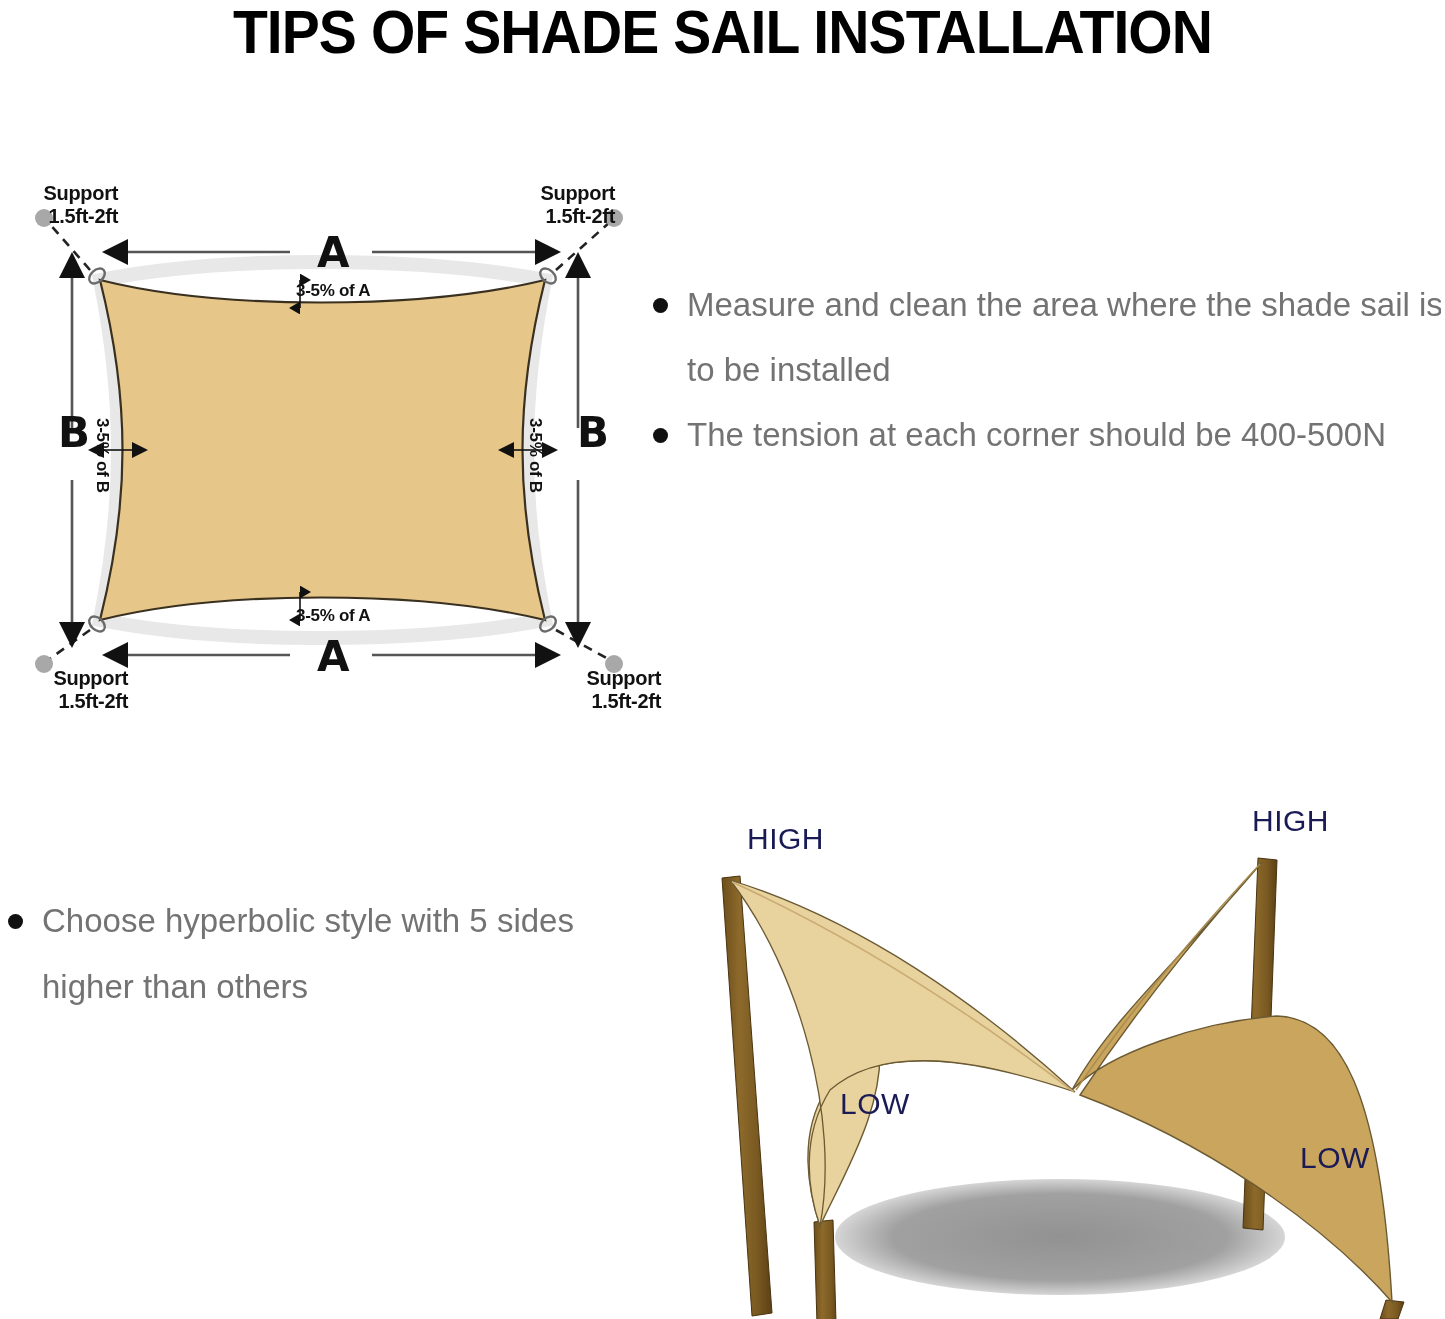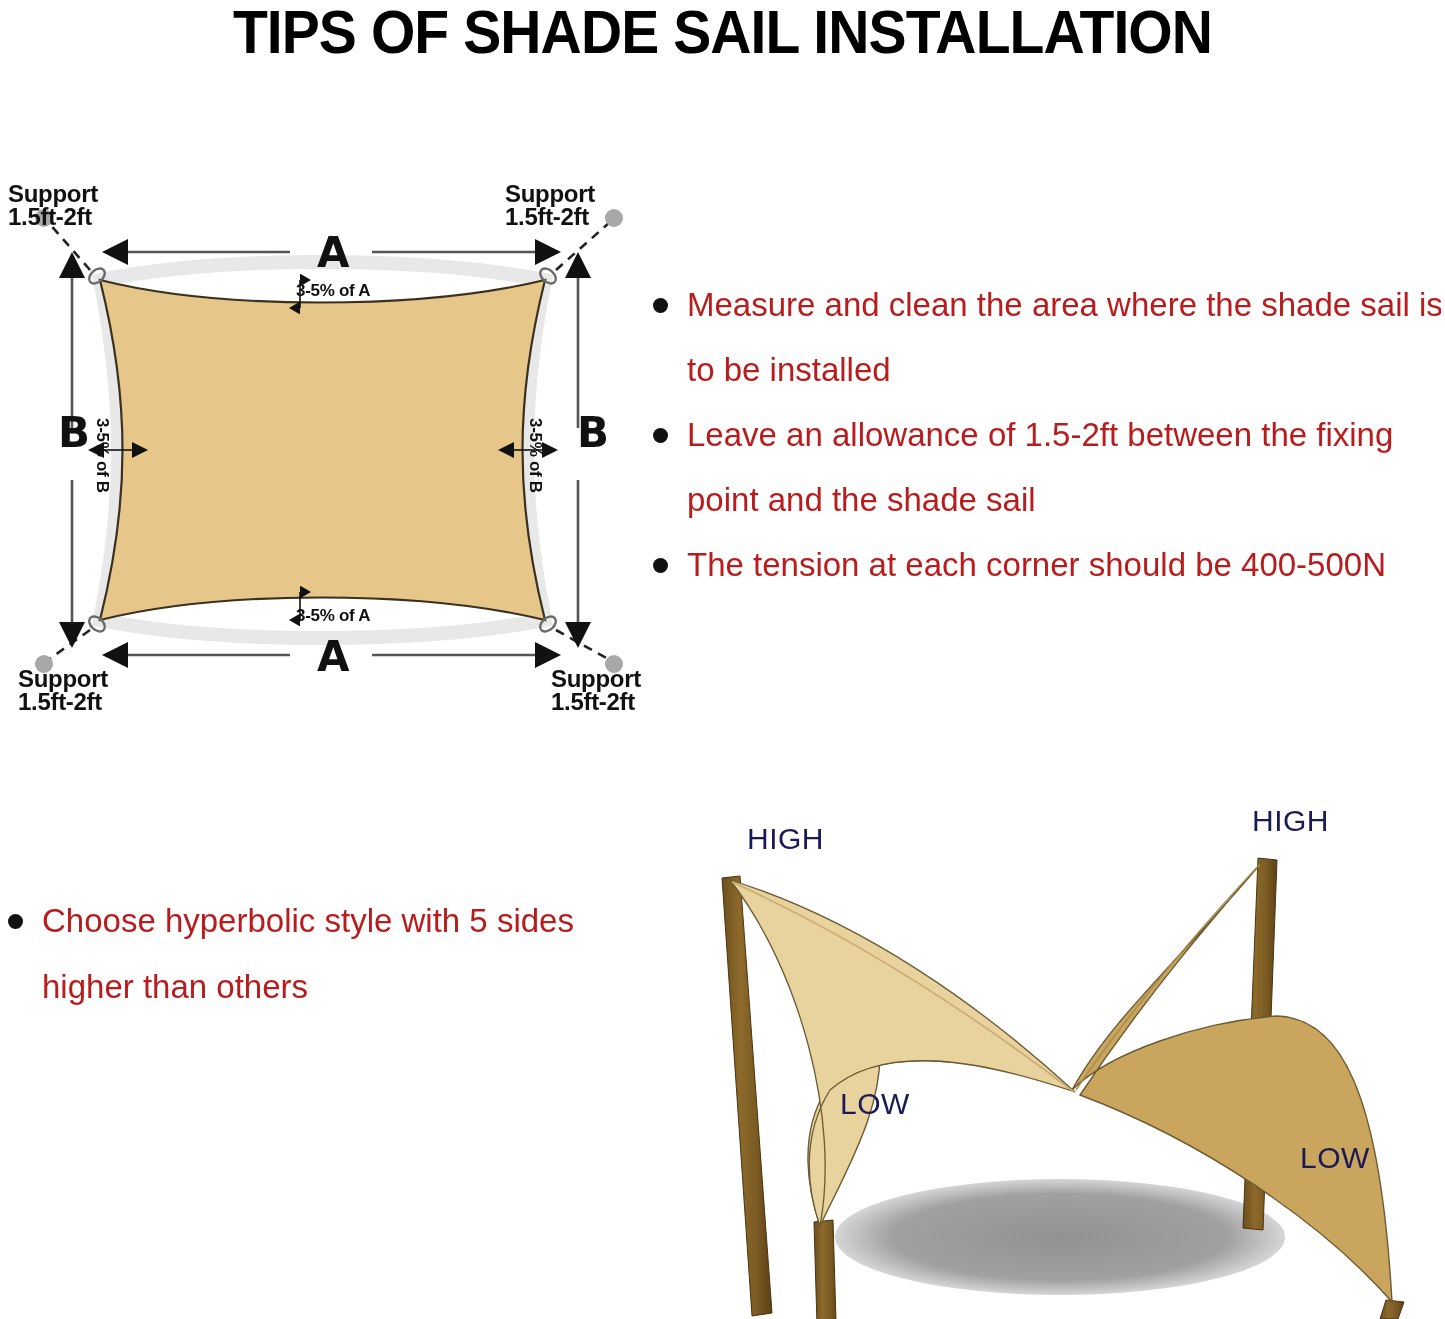--- a/index.html
+++ b/index.html
@@ -39,21 +39,21 @@
   
   .bullet-list {
     position: absolute;
     list-style: none;
     margin: 0;
     padding: 0;
   }
   .bullet-item {
     position: relative;
     padding-left: 42px;
-    color: #b91c1c;
+    color: #737373;
     font-family: "Liberation Sans", sans-serif;
   }
   .bullet-item::before {
     content: "";
     position: absolute;
     left: 8px;
     width: 15px;
     height: 15px;
     border-radius: 50%;
     background: #111111;
@@ -85,24 +85,24 @@
   #style-list .bullet-item::before { top: 26px; }
 
   
   .dtext {
     position: absolute;
     font-family: "Liberation Sans", sans-serif;
     color: #111111;
     white-space: pre;
   }
   .support-label {
-    font-size: 24px;
+    font-size: 20px;
     font-weight: bold;
     line-height: 23px;
-    text-align: left;
+    text-align: right;
     letter-spacing: -0.3px;
   }
   .dim-letter {
     font-size: 42px;
     font-weight: bold;
     font-family: "DejaVu Sans", sans-serif;
   }
   .pct-label {
     font-size: 17px;
     font-weight: bold;
@@ -223,21 +223,20 @@
   <div class="dtext dim-letter" style="left:58px; top:408px;">B</div>
   <div class="dtext dim-letter" style="left:577px; top:408px;">B</div>
 
   <div class="dtext pct-label" style="left:296px; top:281px;">3-5% of A</div>
   <div class="dtext pct-label" style="left:296px; top:606px;">3-5% of A</div>
   <div class="dtext pct-label rot" style="left:112px; top:418px;">3-5% of B</div>
   <div class="dtext pct-label rot" style="left:545px; top:418px;">3-5% of B</div>
 
   <ul class="bullet-list" id="tips-list">
     <li class="bullet-item">Measure and clean the area where the shade sail is to be installed</li>
-    <li class="bullet-item">Leave an allowance of 1.5-2ft between the fixing point and the shade sail</li>
     <li class="bullet-item">The tension at each corner should be 400-500N</li>
   </ul>
 
   <ul class="bullet-list" id="style-list">
     <li class="bullet-item">Choose hyperbolic style with 5 sides higher than others</li>
   </ul>
 
   <svg class="panel" style="left:680px; top:790px;" width="765" height="529" viewBox="0 0 765 529">
     <defs>
       <linearGradient id="woodG" x1="0" y1="0" x2="1" y2="0">

